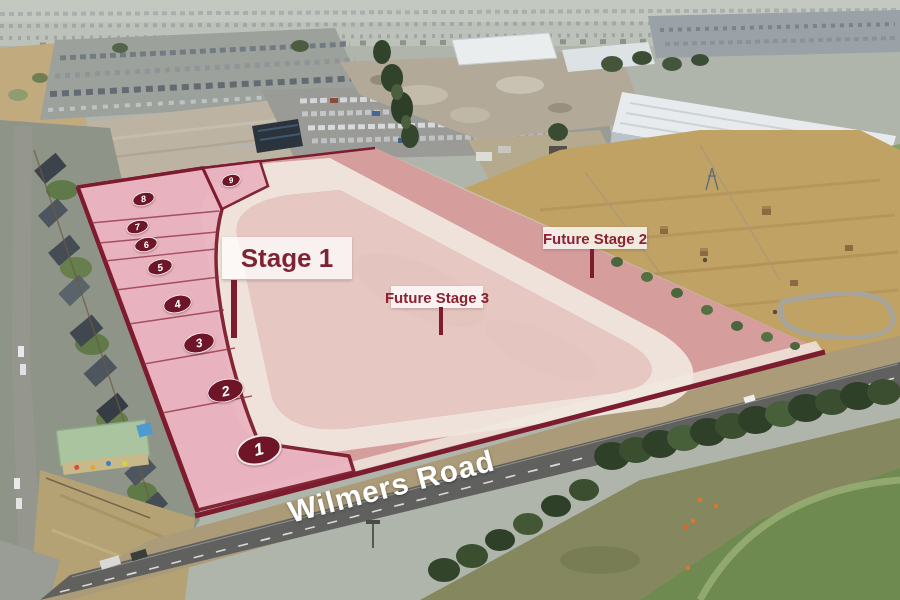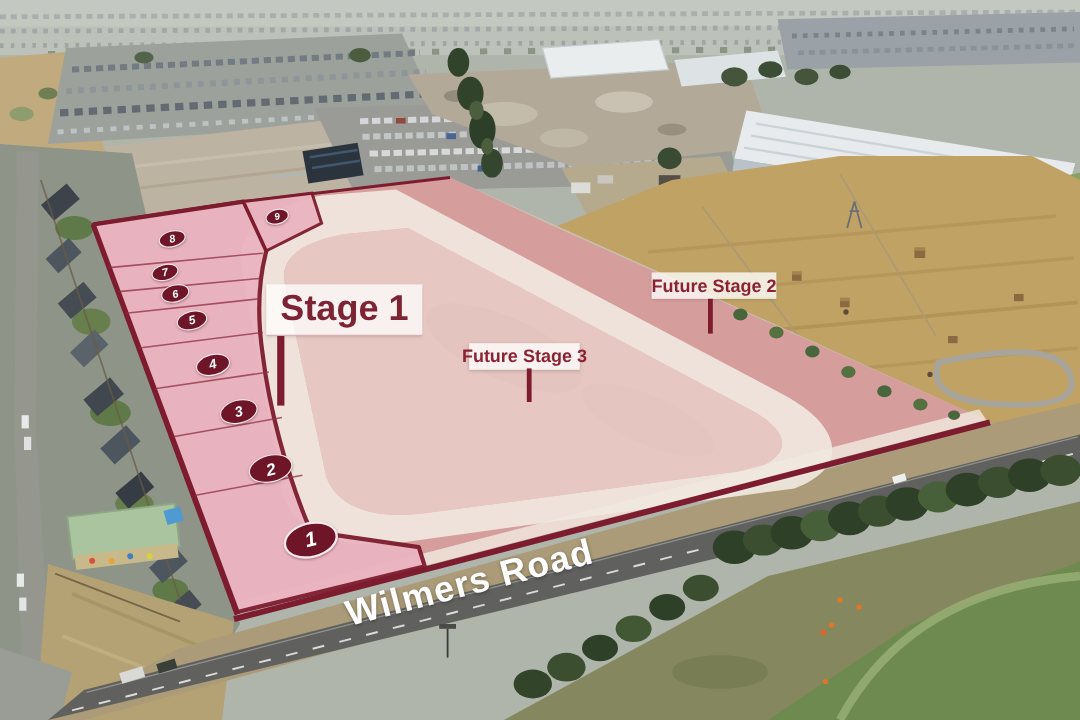--- a/index.html
+++ b/index.html
@@ -11,21 +11,21 @@
   .lot-badge{position:absolute;display:flex;align-items:center;justify-content:center;
     background:#6e1627;border:1.5px solid #f4e8ea;border-radius:50%;
     color:#ffffff;font-weight:bold;font-style:italic;
     transform:rotate(-14deg);box-shadow:0 1px 2px rgba(60,10,20,.35);}
   .lot-badge.big{border-width:2px;}
 
   
   .label-box{position:absolute;display:flex;align-items:center;justify-content:center;
     background:rgba(255,255,255,0.78);color:#8b2332;font-weight:bold;
     box-shadow:0 1px 3px rgba(0,0,0,0.18);white-space:nowrap;}
-  .label-box.main{font-size:30px;color:#7c2433;background:rgba(255,255,255,0.74);
+  .label-box.main{font-size:26px;color:#7c2433;background:rgba(255,255,255,0.74);
     border-bottom:1px solid rgba(150,60,70,.35);}
   .label-box.small{font-size:15px;}
   .leader{position:absolute;background:#7d1c2e;}
 
   .road-label{position:absolute;color:#ffffff;font-weight:bold;font-size:30px;
     letter-spacing:1px;transform:rotate(-14.5deg);transform-origin:0 50%;
     text-shadow:0 1px 3px rgba(0,0,0,0.35);white-space:nowrap;}
 </style>
 </head>
 <body>

